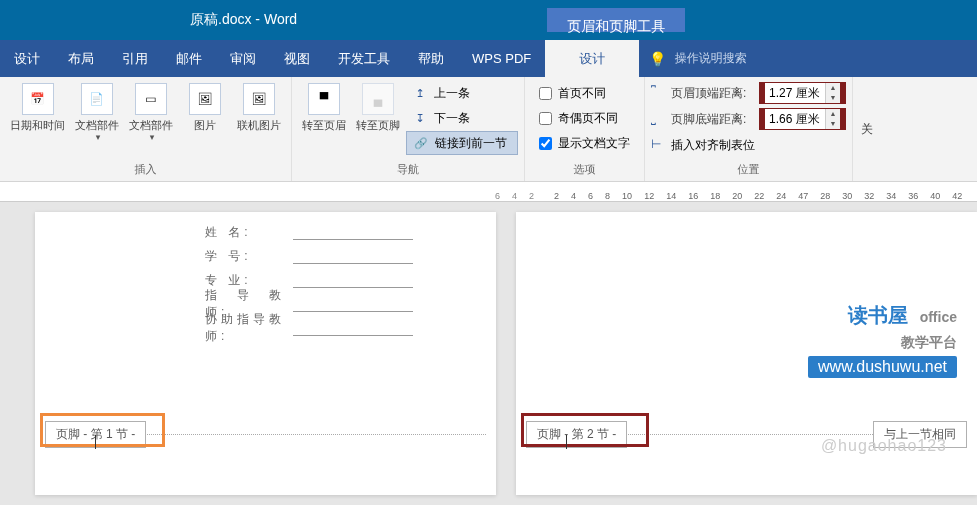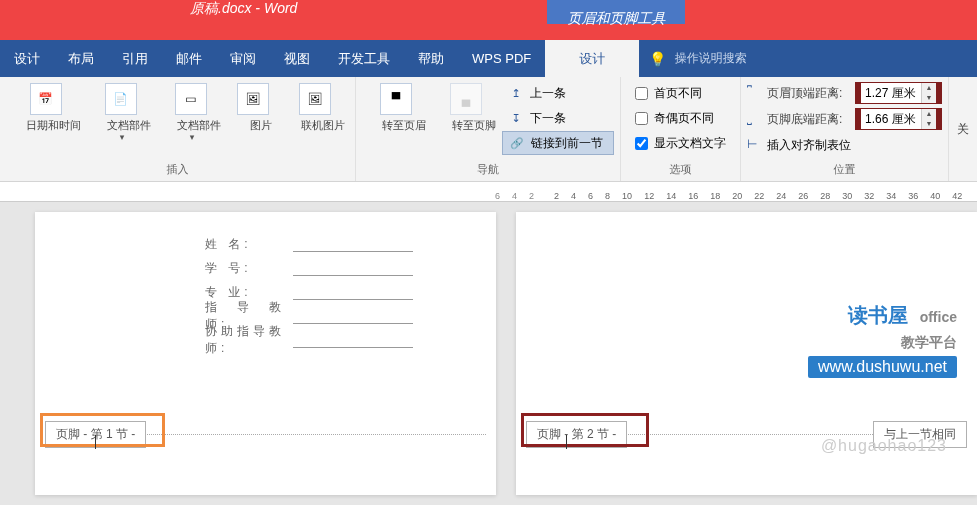--- a/index.html
+++ b/index.html
@@ -1,30 +1,30 @@
 <!DOCTYPE html>
 <html><head>
 <meta charset="utf-8">
 <style>
   * { margin: 0; padding: 0; box-sizing: border-box; font-family: "Microsoft YaHei", sans-serif; }
   body { width: 977px; height: 505px; background: #e6e6e6; overflow: hidden; font-size: 12px; }
-  .titlebar { background: #ef4444; height: 40px; display: flex; color: #fff; font-style: italic; }
+  .titlebar { background: #0369a1; height: 40px; display: flex; align-items: center; color: #fff; }
   .title-text { margin-left: 190px; font-size: 14px; }
   .tool-tab { background: #4a78c5; height: 24px; margin-left: 250px; padding: 10px 20px; font-size: 14px; }
   .tabs { background: #2b579a; height: 37px; display: flex; align-items: center; color: #fff; }
   .tab { padding: 0 14px; height: 37px; display: flex; align-items: center; font-size: 13px; cursor: pointer; }
   .tab.active { background: #f3f3f3; color: #2b579a; padding: 0 34px; }
   .search-area { display: flex; align-items: center; margin-left: 10px; color: #c8d6ec; }
   .bulb { margin-right: 8px; font-size: 14px; }
   .ribbon { background: #f3f3f3; height: 105px; display: flex; border-bottom: 1px solid #d4d4d4; }
   .ribbon-group { display: flex; flex-direction: column; justify-content: space-between; border-right: 1px solid #e0e0e0; padding: 4px 6px 2px 6px; }
   .ribbon-buttons { display: flex; gap: 2px; flex: 1; align-items: flex-start; }
   .ribbon-btn { display: flex; flex-direction: column; align-items: center; padding: 2px 4px; cursor: pointer; min-width: 52px; }
   .ribbon-btn .icon-box { width: 32px; height: 32px; background: #fff; border: 1px solid #bfcde0; margin-bottom: 4px; position: relative; display:flex; align-items:center; justify-content:center; }
-  .ribbon-btn .lbl { font-size: 11px; text-align: center; line-height: 13px; color: #444; margin-left: 16px; }
+  .ribbon-btn .lbl { font-size: 11px; text-align: center; line-height: 13px; color: #444; }
   .group-label { text-align: center; font-size: 11px; color: #666; padding: 2px 0; }
   .nav-col { display: flex; flex-direction: column; gap: 1px; font-size: 12px; }
   .nav-item { display: flex; align-items: center; padding: 3px 10px 3px 6px; cursor: pointer; height: 24px; }
   .nav-item.active { background: #c8d6e8; border: 1px solid #9bb0cc; }
   .nav-item .nicon { width: 16px; height: 16px; margin-right: 6px; display:inline-flex; align-items:center; justify-content:center; color:#2b579a; font-size:11px; }
   .opt-col { display: flex; flex-direction: column; gap: 1px; font-size: 12px; padding: 0 8px; }
   .opt-item { display: flex; align-items: center; height: 24px; }
   .opt-item input { margin-right: 6px; }
   .pos-col { display: flex; flex-direction: column; gap: 2px; font-size: 12px; }
   .pos-row { display: flex; align-items: center; height: 24px; }
@@ -37,21 +37,21 @@
   .pos-row.insert { cursor: pointer; }
   .close-group { padding: 4px 8px; display:flex; flex-direction:column; align-items:flex-end; justify-content:center; color:#444;}
   .ruler { height: 20px; background: #fff; border-bottom: 1px solid #ccc; display: flex; align-items: flex-end; font-size: 9px; color: #666; padding-left: 495px; overflow:hidden; }
   .ruler-left { display:flex; align-items:flex-end; gap:12px; margin-right:20px; color:#888;}
   .ruler-nums { display:flex; align-items:flex-end; gap:12px; }
   .ruler span { display: inline-block; }
   .content { display: flex; background: #e6e6e6; padding: 10px 0; gap: 20px; height: 303px; }
   .page { background: #fff; box-shadow: 0 1px 4px rgba(0,0,0,0.15); position: relative; flex: 1; min-width: 0; }
   .page.left { margin-left: 35px; }
   .page.right { margin-right: 0; }
-  .form-area { padding: 20px 0 0 170px; font-size: 12px; color: #666; }
+  .form-area { padding: 8px 0 0 170px; font-size: 12px; color: #666; }
   .form-row { display: flex; align-items: center; height: 24px; }
   .form-row .flabel { width: 80px; letter-spacing: 4px; text-align: justify; }
   .form-row .fline { border-bottom: 1px solid #999; width: 120px; height: 16px; margin-left: 8px; }
   .footer-marker { position: absolute; bottom: 60px; left: 10px; right: 10px; border-top: 1px dotted #aaa; }
   .footer-tag { position: absolute; top: -14px; background: #fff; border: 1px solid #b0b0b0; padding: 4px 10px; font-size: 12px; color: #555; }
   .footer-tag.right-tag { right: 0; }
   .highlight-orange { position: absolute; border: 3px solid #f08a3c; }
   .highlight-red { position: absolute; border: 3px solid #8b2020; }
   .cursor-line { position:absolute; width:1px; height:14px; background:#333; bottom:46px; }
   .watermark { position: absolute; right: 20px; top: 90px; text-align: right; }
@@ -212,21 +212,21 @@
       <span>6</span>
       <span>8</span>
       <span>10</span>
       <span>12</span>
       <span>14</span>
       <span>16</span>
       <span>18</span>
       <span>20</span>
       <span>22</span>
       <span>24</span>
-      <span>26</span>
+      <span>47</span>
       <span>28</span>
       <span>30</span>
       <span>32</span>
       <span>34</span>
       <span>36</span>
       <span>40</span>
       <span>42</span>
   </div>
 </div>
 

